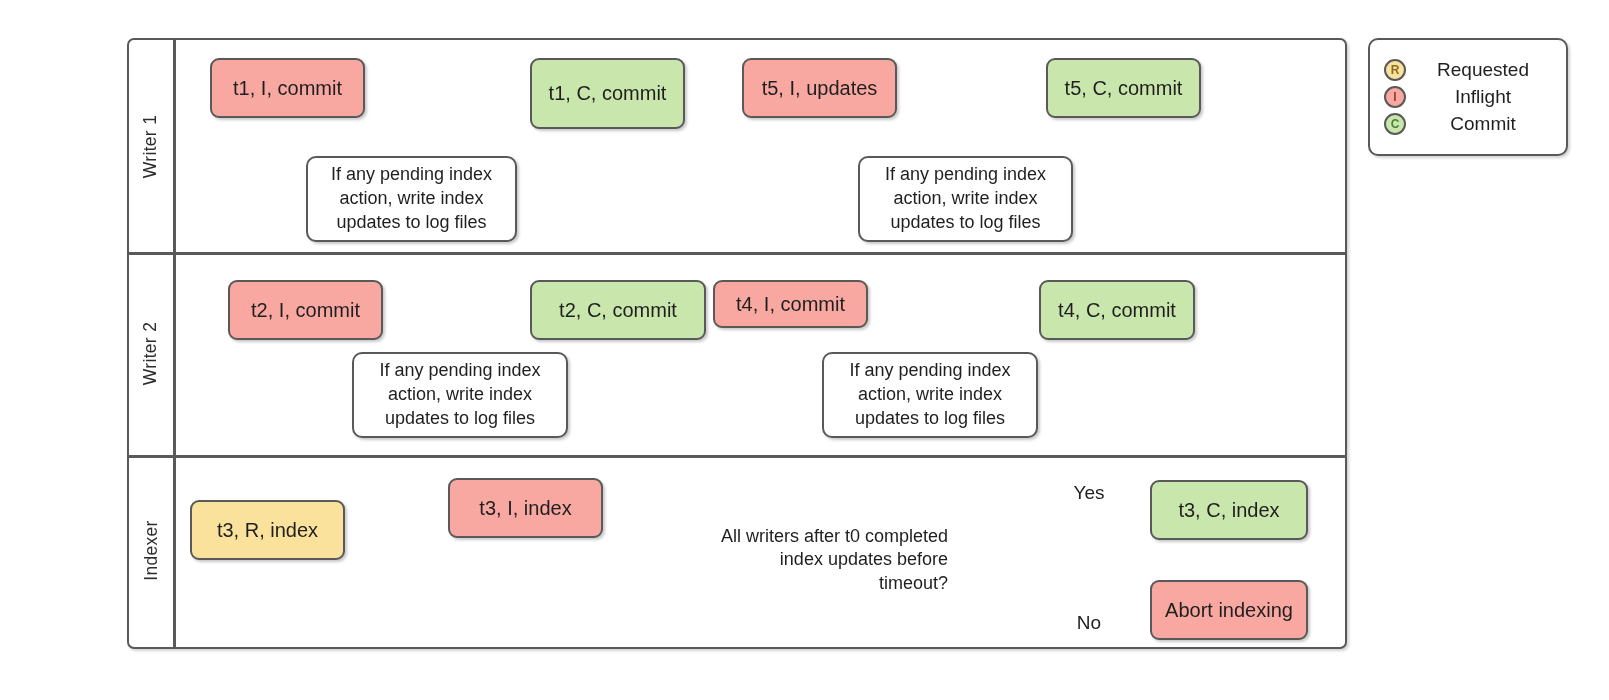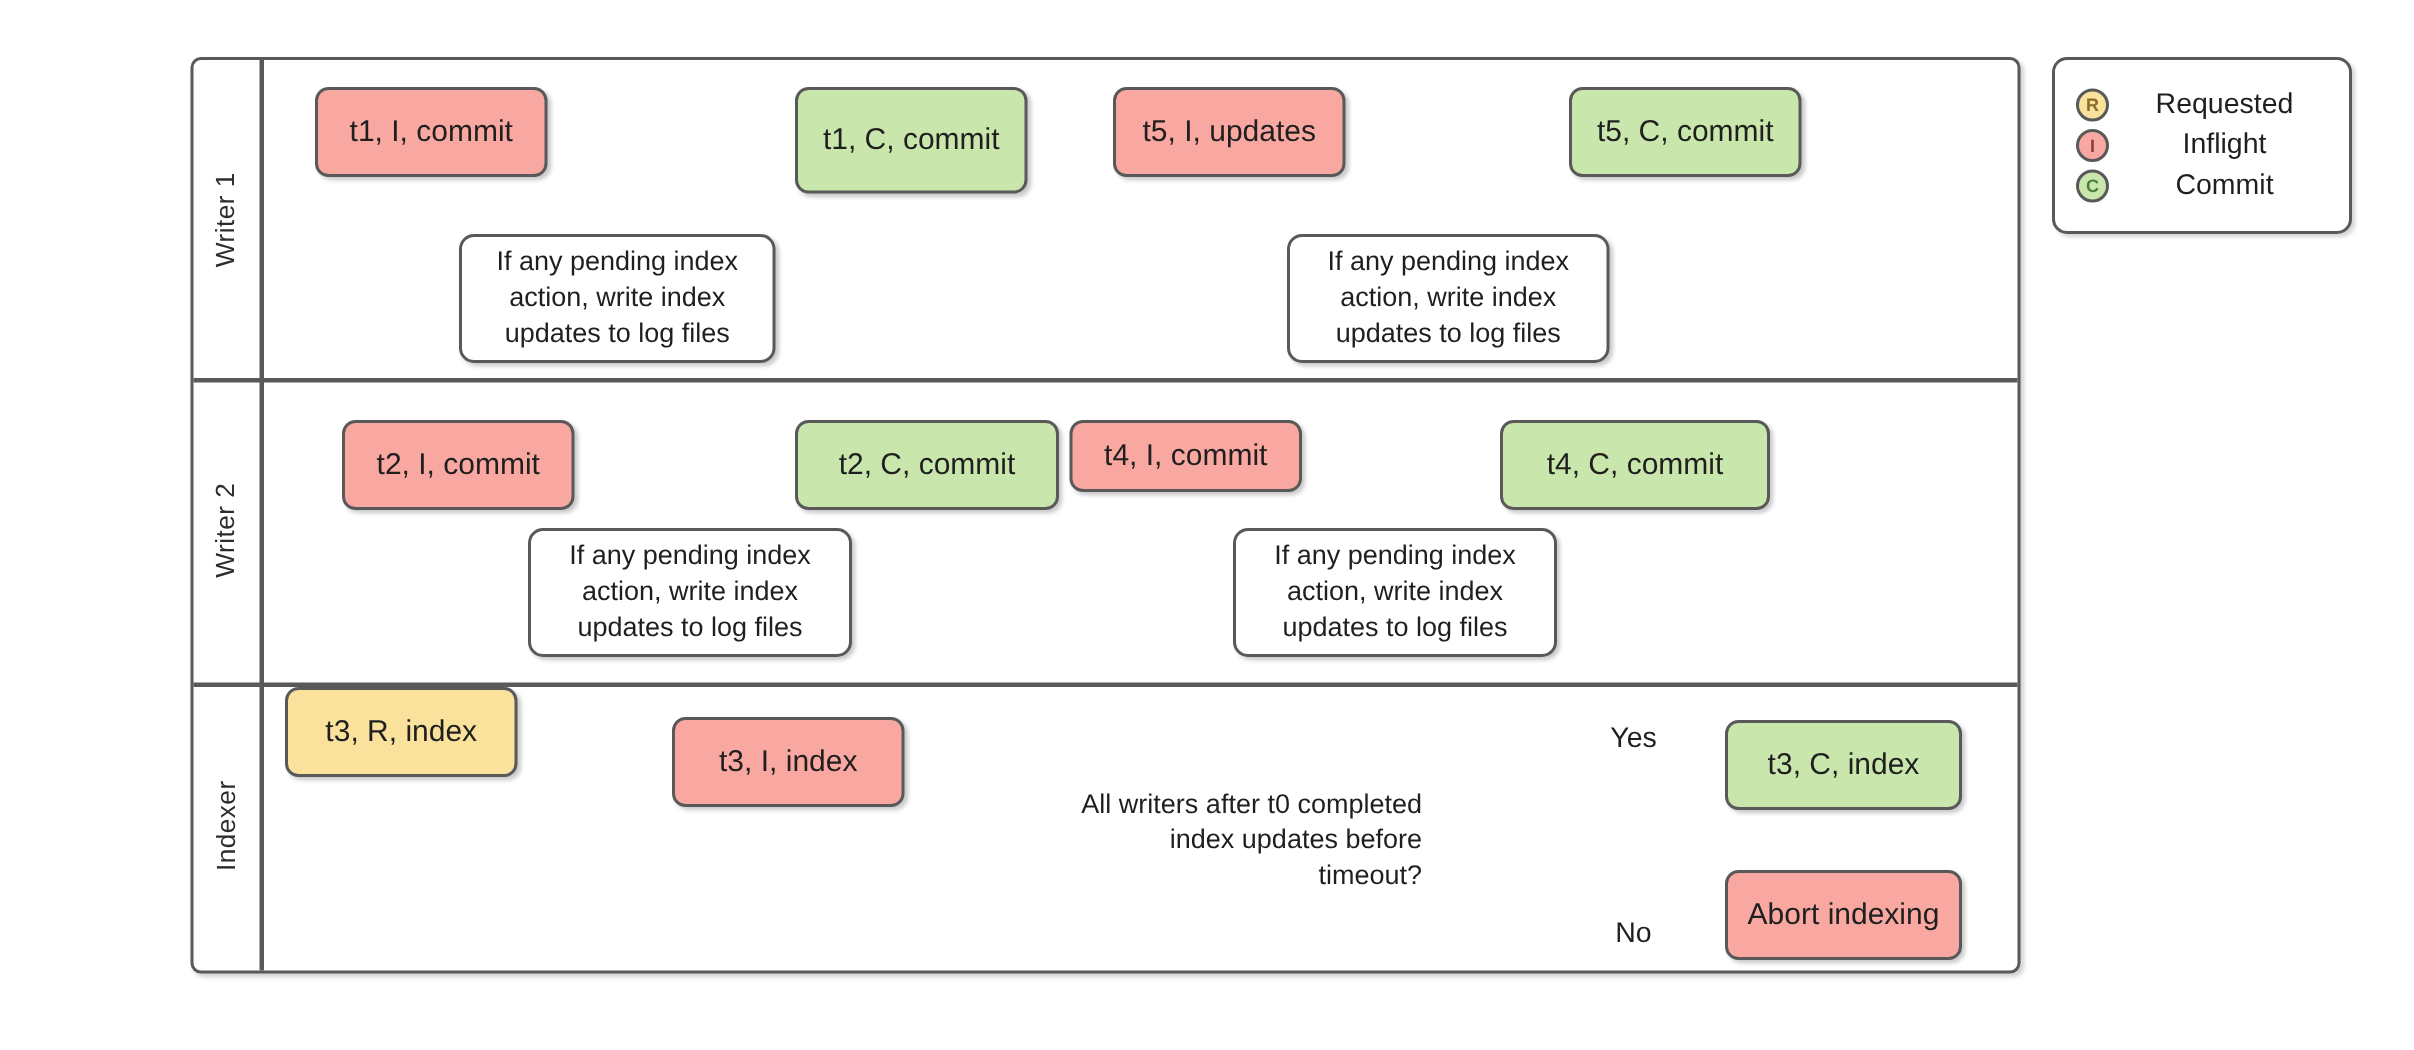--- a/index.html
+++ b/index.html
@@ -36,22 +36,22 @@
   .n-p1 {left:306px;top:156px;width:211px;height:86px;}
   .n-t1c{left:490px;top:58px;width:155px;height:71px;margin-left:40px;}
   .n-t5i{left:742px;top:58px;width:155px;height:60px;}
   .n-p2 {left:858px;top:156px;width:215px;height:86px;}
   .n-t5c{left:1046px;top:58px;width:155px;height:60px;}
   .n-t2i{left:228px;top:280px;width:155px;height:60px;}
   .n-p3 {left:352px;top:352px;width:216px;height:86px;}
   .n-t2c{left:530px;top:280px;width:176px;height:60px;}
   .n-t4i{left:713px;top:280px;width:155px;height:48px;text-align:center;}
   .n-p4 {left:822px;top:352px;width:216px;height:86px;}
-  .n-t4c{left:1000px;top:280px;width:180px;height:60px;}
-  .n-t3r{left:190px;top:458px;width:155px;height:60px;}
+  .n-t4c{left:1039px;top:280px;width:156px;height:60px;}
+  .n-t3r{left:190px;top:500px;width:155px;height:60px;}
   .n-t3i{left:448px;top:478px;width:155px;height:60px;}
   .n-t3c{left:1150px;top:480px;width:158px;height:60px;}
   .n-abort{left:1150px;top:580px;width:158px;height:60px;}
   .diamond-text{
     position:absolute;left:712px;top:508px;width:236px;height:104px;
     display:flex;align-items:center;justify-content:center;text-align:right;
     font-size:18px;line-height:1.3;
   }
   .branch-label{position:absolute;width:70px;font-size:19px;text-align:center;}
   .lbl-yes{left:1054px;top:482px;}

